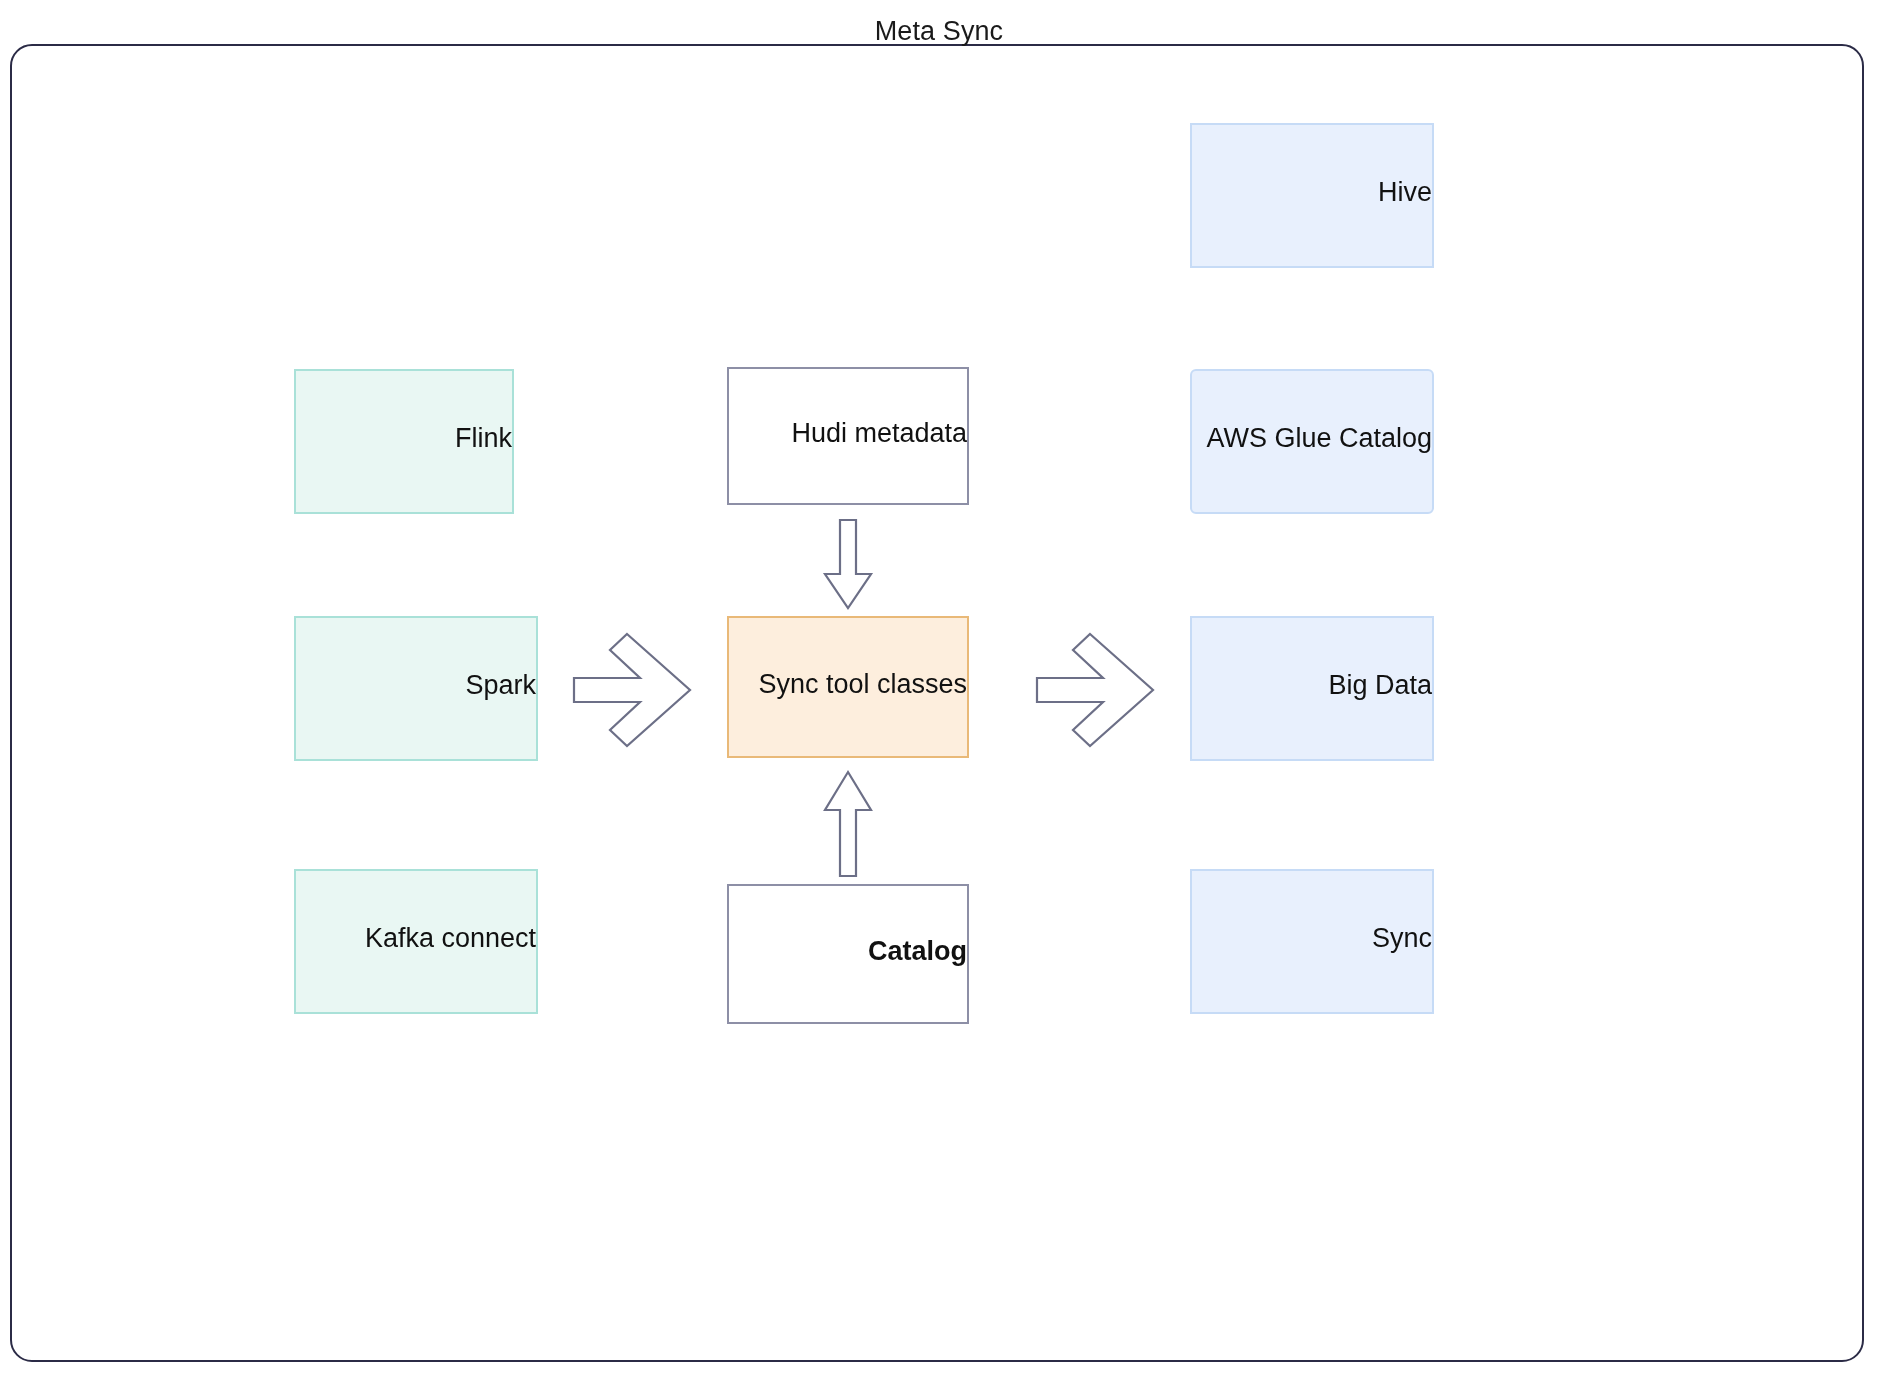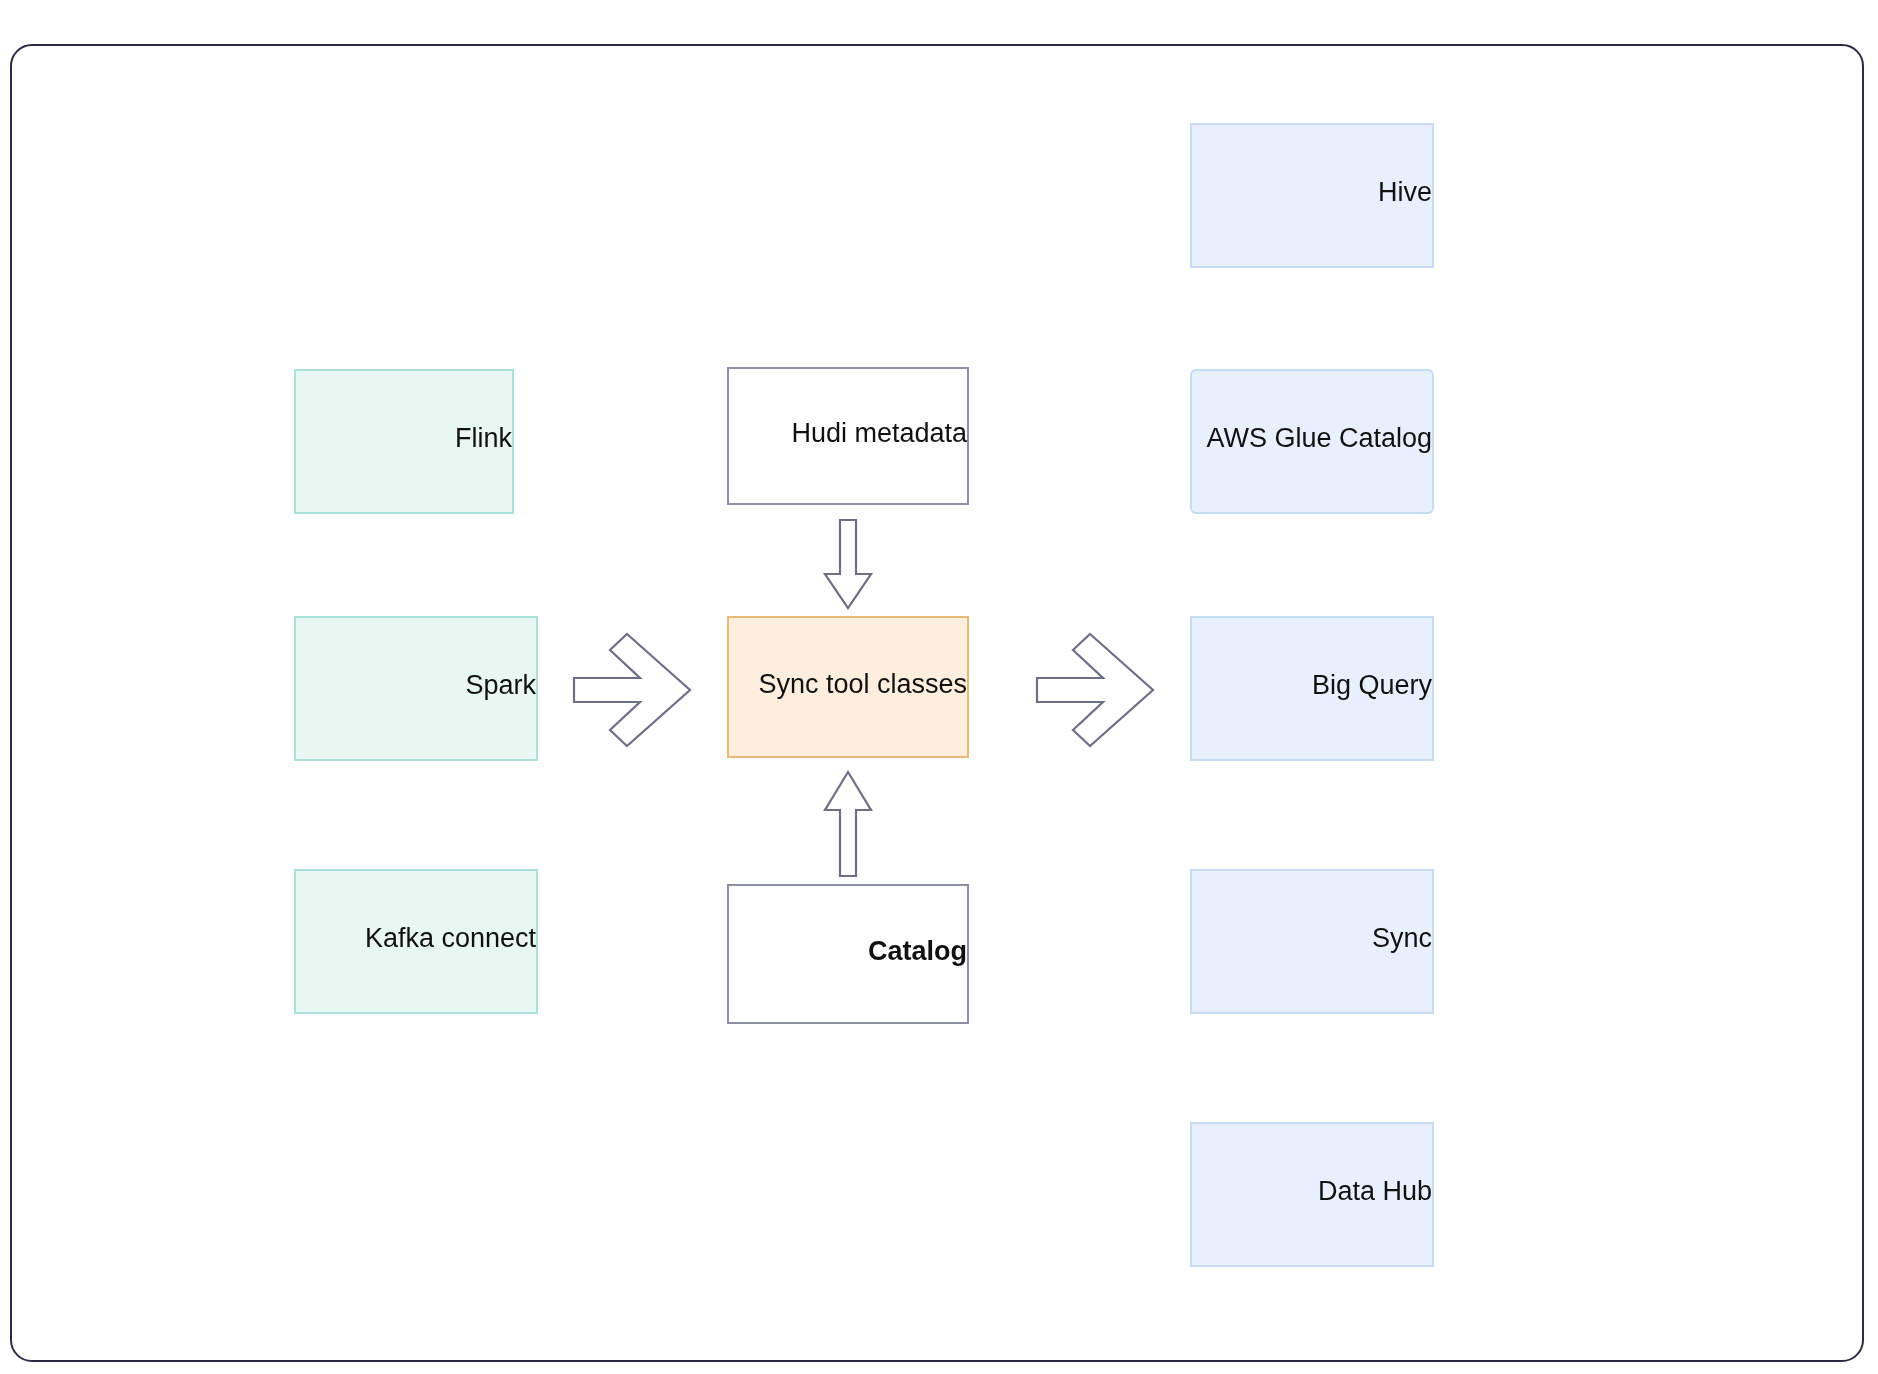--- a/index.html
+++ b/index.html
@@ -91,20 +91,21 @@
     overflow: visible;
   }
 </style>
 </head>
 <body>
 
 <div id="canvas">
 
   <div class="page-frame"></div>
 
+  <div class="diagram-title">Meta Sync</div>
 
   <div class="node source" style="left:294px; top:369px; width:220px; height:145px;">
     <span>Flink</span>
   </div>
 
   <div class="node source" style="left:294px; top:616px; width:244px; height:145px;">
     <span>Spark</span>
   </div>
 
   <div class="node source" style="left:294px; top:869px; width:244px; height:145px;">
@@ -125,30 +126,27 @@
 
   <div class="node target" style="left:1190px; top:123px; width:244px; height:145px;">
     <span>Hive</span>
   </div>
 
   <div class="node target" style="left:1190px; top:369px; width:244px; height:145px;border-radius:6px;">
     <span>AWS Glue Catalog</span>
   </div>
 
   <div class="node target" style="left:1190px; top:616px; width:244px; height:145px;">
-    <span>Big Query</span>
+    <span>Big Data</span>
   </div>
 
   <div class="node target" style="left:1190px; top:869px; width:244px; height:145px;">
     <span>Sync</span>
   </div>
 
-  <div class="node target" style="left:1190px; top:1122px; width:244px; height:145px;">
-    <span>Data Hub</span>
-  </div>
 
   <div class="arrow" style="left:572px; top:632px; width:120px; height:116px;">
     <svg width="120" height="116" viewBox="0 0 120 116">
       <path d="M 55 2 L 118 58 L 55 114 L 38 98 L 68 70 L 2 70 L 2 46 L 68 46 L 38 18 Z" fill="#ffffff" stroke="#6c6f87" stroke-width="2.2" stroke-linejoin="miter"></path>
     </svg>
   </div>
 
   <div class="arrow" style="left:1035px; top:632px; width:120px; height:116px;">
     <svg width="120" height="116" viewBox="0 0 120 116">
       <path d="M 55 2 L 118 58 L 55 114 L 38 98 L 68 70 L 2 70 L 2 46 L 68 46 L 38 18 Z" fill="#ffffff" stroke="#6c6f87" stroke-width="2.2" stroke-linejoin="miter"></path>

